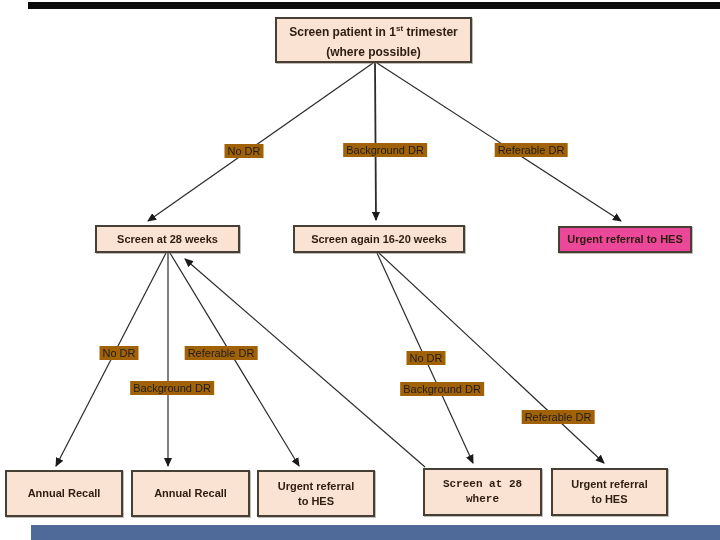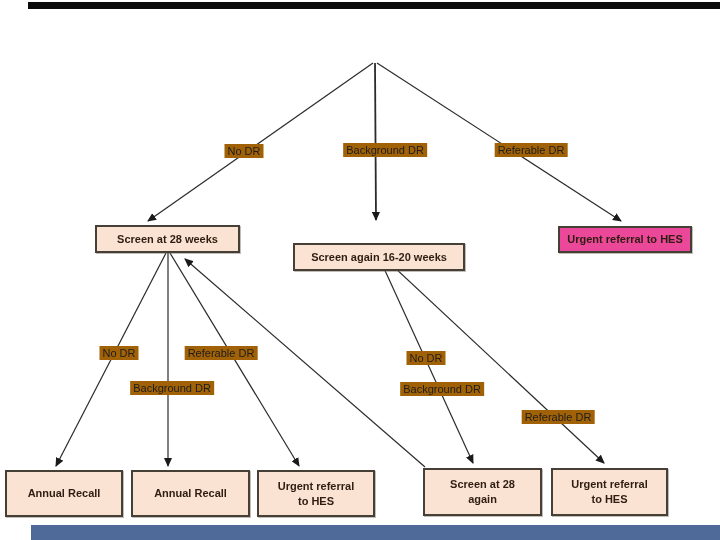--- a/index.html
+++ b/index.html
@@ -53,49 +53,53 @@
   <div class="elabel" style="left:244px;top:151px">No DR</div>
   <div class="elabel" style="left:385px;top:150px">Background DR</div>
   <div class="elabel" style="left:531px;top:150px">Referable DR</div>
   <div class="elabel" style="left:119px;top:353px">No DR</div>
   <div class="elabel" style="left:221px;top:353px">Referable DR</div>
   <div class="elabel" style="left:172px;top:388px">Background DR</div>
   <div class="elabel" style="left:426px;top:358px">No DR</div>
   <div class="elabel" style="left:442px;top:389px">Background DR</div>
   <div class="elabel" style="left:558px;top:417px">Referable DR</div>
 
+  <div class="node big" style="left: 275px; top: 17px; width: 197px; height: 46px; background: rgb(250, 227, 211); border-color: rgb(69, 63, 54); color: rgb(46, 29, 16);">
+    <span><span>Screen patient in 1</span><sup>st</sup><span> trimester</span></span>
+    <span>(where possible)</span>
+  </div>
 
   <div class="node" style="left: 95px; top: 225px; width: 145px; height: 28px; background: rgb(250, 227, 211); border-color: rgb(69, 63, 54); color: rgb(46, 29, 16);">
     <span>Screen at 28 weeks</span>
   </div>
 
-  <div class="node" style="left: 293px; top: 225px; width: 172px; height: 28px; background: rgb(250, 227, 211); border-color: rgb(69, 63, 54); color: rgb(46, 29, 16); margin-top: 18px;">
+  <div class="node" style="left: 293px; top: 225px; width: 172px; height: 28px; background: rgb(250, 227, 211); border-color: rgb(69, 63, 54); color: rgb(46, 29, 16);">
     <span>Screen again 16-20 weeks</span>
   </div>
 
   <div class="node" style="left: 558px; top: 226px; width: 134px; height: 27px; background: #ec4899; border-color: rgb(69, 63, 54); color: rgb(46, 29, 16);">
     <span>Urgent referral to HES</span>
   </div>
 
   <div class="node" style="left: 5px; top: 470px; width: 118px; height: 47px; background: rgb(250, 227, 211); border-color: rgb(69, 63, 54); color: rgb(46, 29, 16);">
     <span>Annual Recall</span>
   </div>
 
   <div class="node" style="left: 131px; top: 470px; width: 119px; height: 47px; background: rgb(250, 227, 211); border-color: rgb(69, 63, 54); color: rgb(46, 29, 16);">
     <span>Annual Recall</span>
   </div>
 
   <div class="node" style="left: 257px; top: 470px; width: 118px; height: 47px; background: rgb(250, 227, 211); border-color: rgb(69, 63, 54); color: rgb(46, 29, 16);">
     <span>Urgent referral</span>
     <span>to HES</span>
   </div>
 
-  <div class="node" style="left: 423px; top: 468px; width: 119px; height: 48px; background: rgb(250, 227, 211); border-color: rgb(69, 63, 54); color: rgb(46, 29, 16);">
+  <div class="node" style="left: 423px; top: 468px; width: 119px; height: 48px; background: rgb(250, 227, 211); border-color: rgb(69, 63, 54); color: rgb(46, 29, 16); font-family: Liberation Mono, monospace;">
     <span>Screen at 28</span>
-    <span>again</span>
+    <span>where</span>
   </div>
 
   <div class="node" style="left: 551px; top: 468px; width: 117px; height: 48px; background: rgb(250, 227, 211); border-color: rgb(69, 63, 54); color: rgb(46, 29, 16);">
     <span>Urgent referral</span>
     <span>to HES</span>
   </div>
 
 </div>
 
 </body></html>

